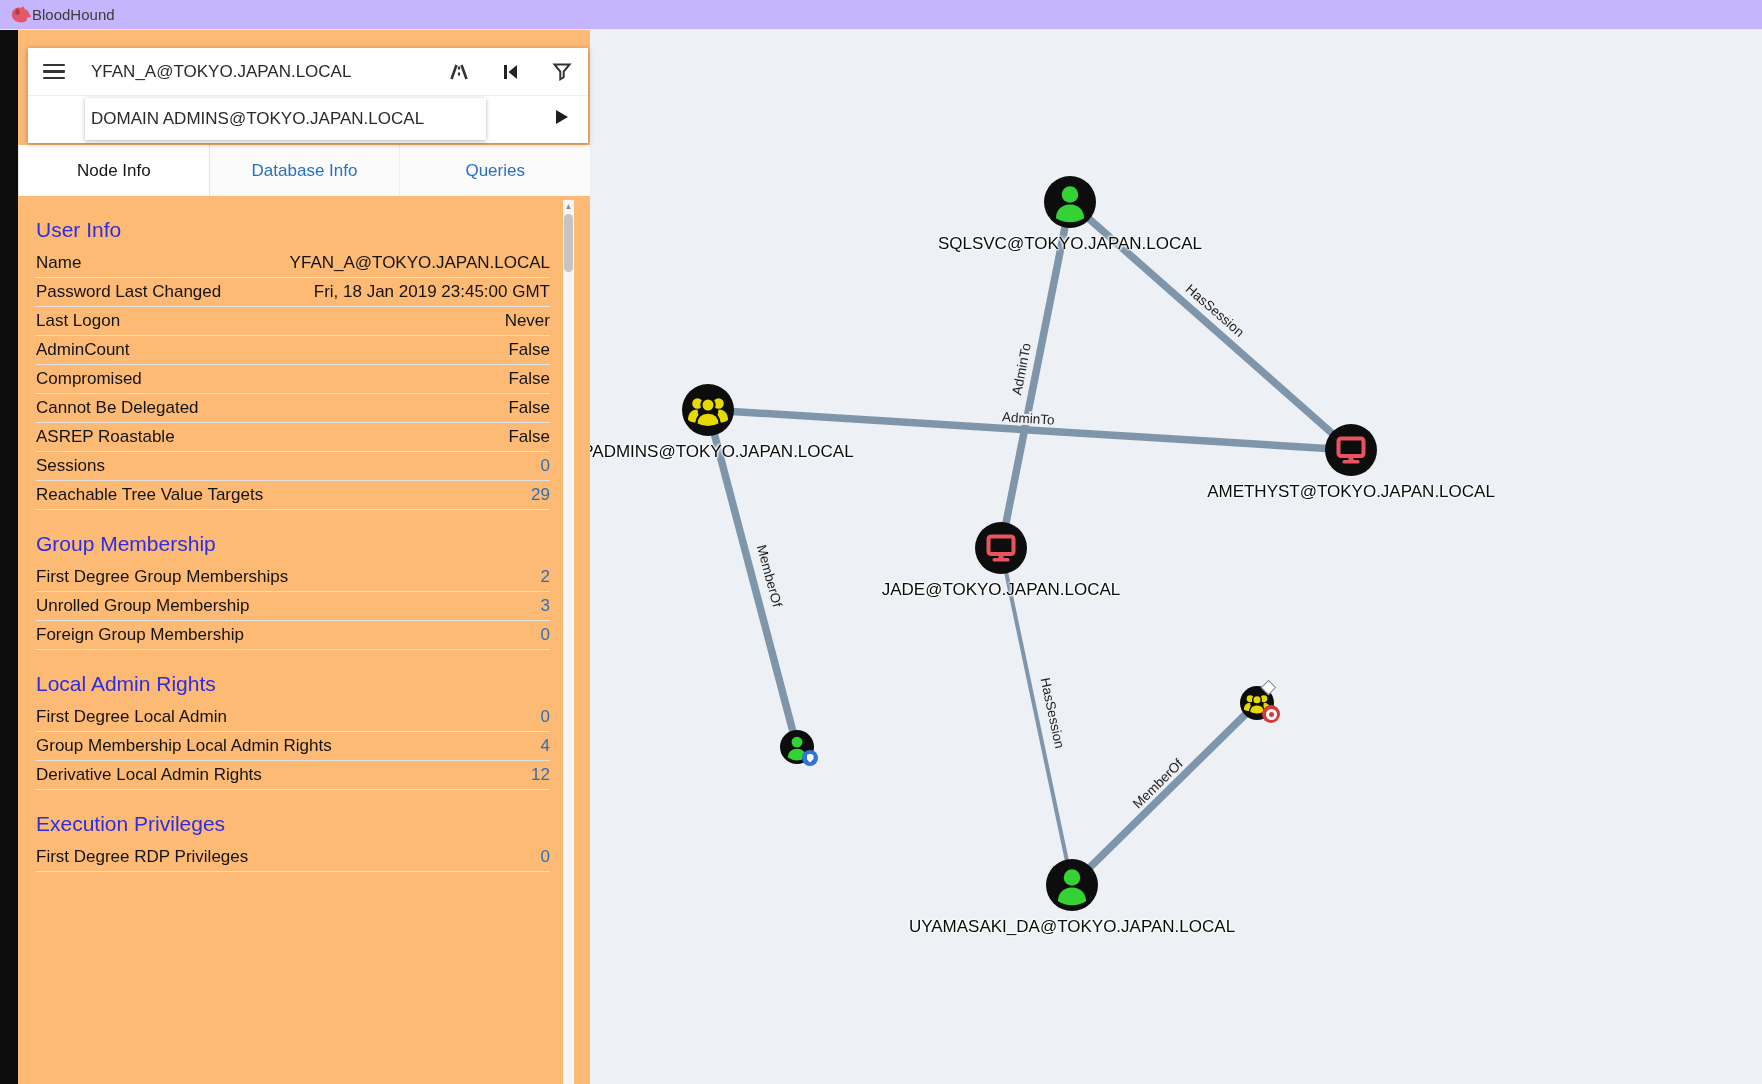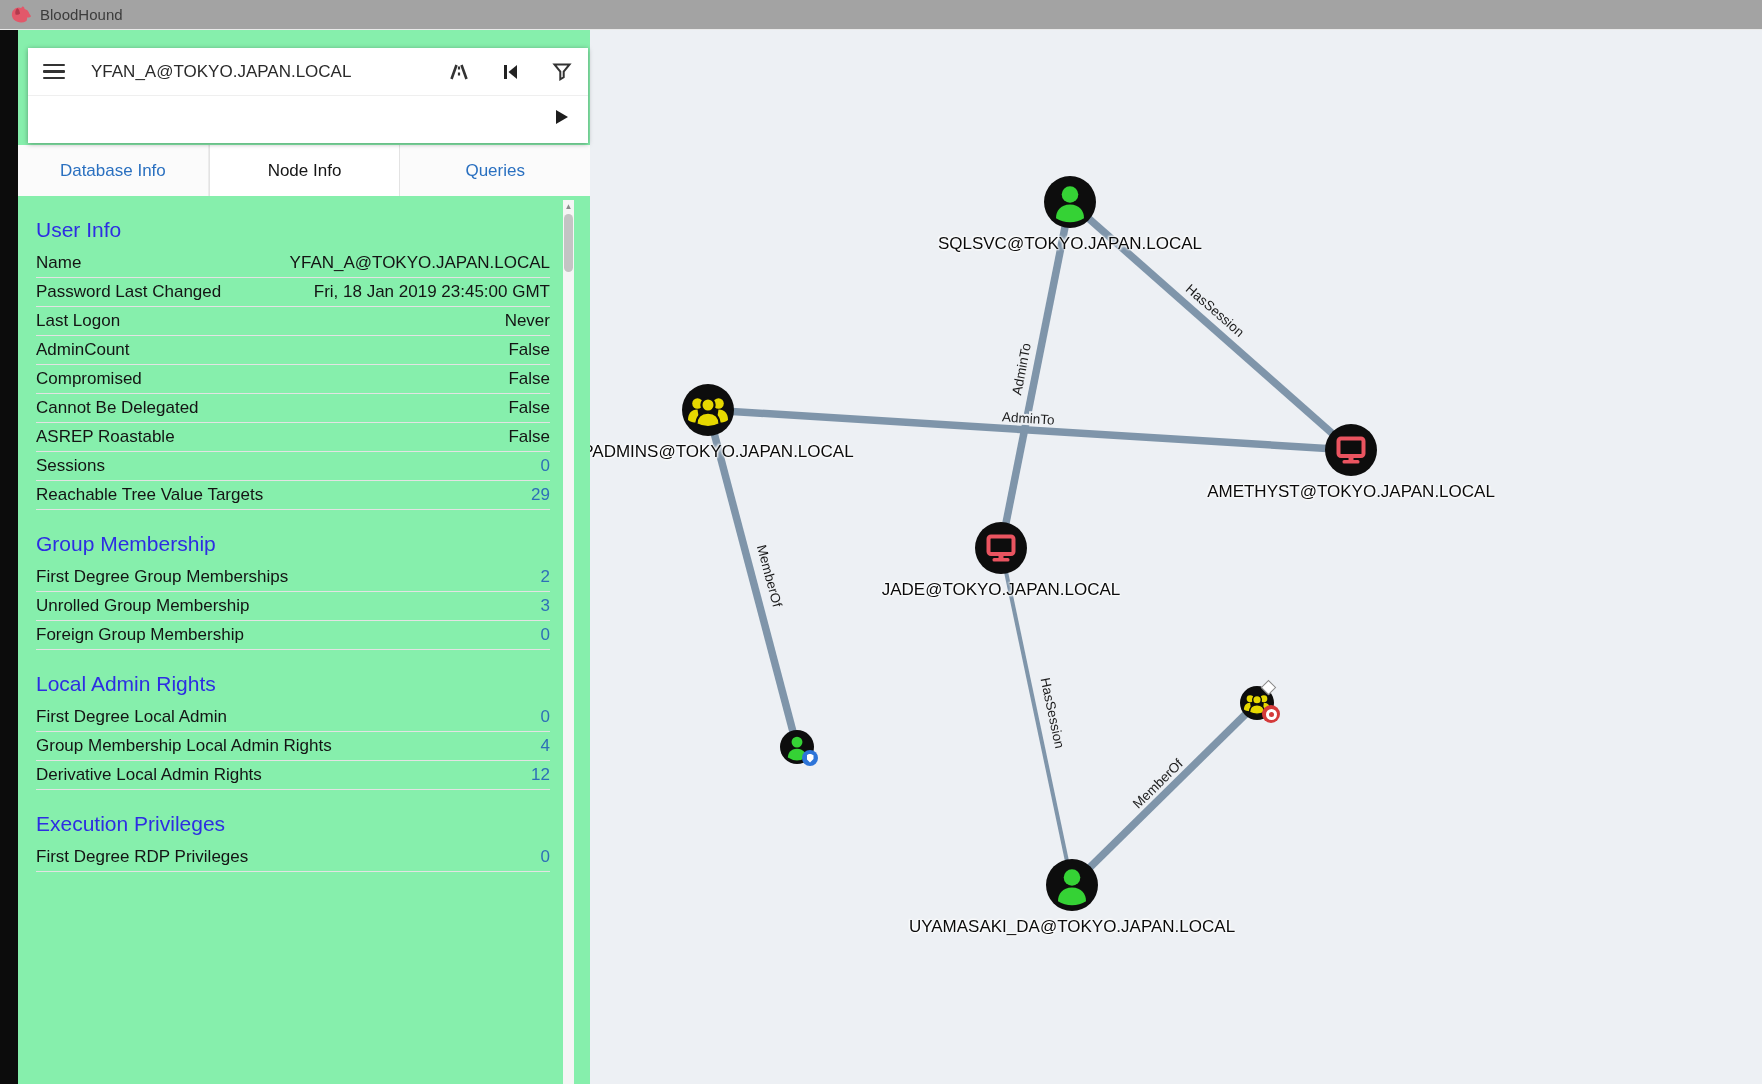--- a/index.html
+++ b/index.html
@@ -8,31 +8,31 @@
     position: relative;
     font-family: "Liberation Sans", sans-serif;
     background: #edf0f4;
     overflow: hidden;
     color: #141414;
   }
 
   
   .topbar {
     position: absolute; left: 0; top: 0; width: 1762px; height: 30px;
-    background: #a3a3a3; border-bottom: 1px solid #e9e9e9;
-    display: flex; align-items: center; gap: 8px; padding-left: 10px; z-index: 30;
+    background: #c4b5fd; border-bottom: 1px solid #e9e9e9;
+    display: flex; align-items: center; gap: 0; padding-left: 10px; z-index: 30;
   }
   .topbar .brand { font-size: 15px; font-weight: 500; color: #3c3c3c; }
 
   .left-strip { position: absolute; left: 0; top: 30px; width: 18px; height: 1054px; background: #0c0c0c; z-index: 20; }
 
   
   .side-panel {
     position: absolute; left: 18px; top: 30px; width: 572px; height: 1054px;
-    background: #86efac; z-index: 10;
+    background: #fdba74; z-index: 10;
   }
 
   .search-card {
     position: absolute; left: 10px; top: 18px; width: 560px; height: 95px;
     background: #fff; box-shadow: 0 1px 5px rgba(0,0,0,.35); z-index: 12;
   }
   .srow { display: flex; align-items: center; height: 48px; border-bottom: 1px solid #efefef; }
   .hamburger { width: 22px; margin-left: 15px; margin-right: 26px; cursor: pointer; }
   .hamburger span { display: block; height: 2.6px; background: #333; margin: 4px 0; border-radius: 1px; }
   .sinput {
@@ -157,31 +157,34 @@
         <svg width="19" height="18" viewBox="0 0 19 18">
           <rect x="3" y="2" width="3" height="14" fill="#222"></rect>
           <path d="M16 2 L7.5 9 L16 16 Z" fill="#222"></path>
         </svg>
         <svg width="20" height="19" viewBox="0 0 20 19">
           <path d="M2.5 2.5 h15 l-5.8 7 v5.8 l-3.4 2 v-7.8 z" fill="none" stroke="#333" stroke-width="2"></path>
         </svg>
       </div>
     </div>
     <div class="srow2">
+      <div class="target-field">
+        <input class="sinput2" value="DOMAIN ADMINS@TOKYO.JAPAN.LOCAL" style="">
+      </div>
       <div class="play-wrap">
         <svg width="17" height="18" viewBox="0 0 17 18">
           <path d="M3 2 L15 9 L3 16 Z" fill="#1d1d1d"></path>
         </svg>
       </div>
     </div>
   </div>
 
   <div class="tabs">
+    <div class="tab active">Node Info</div>
     <div class="tab">Database Info</div>
-    <div class="tab active">Node Info</div>
     <div class="tab">Queries</div>
   </div>
 
   <div class="content">
 
     <div class="section-title">User Info</div>
 
     <div class="row">
       <span class="rlabel">Name</span>
       <span class="rvalue">YFAN_A@TOKYO.JAPAN.LOCAL</span>

